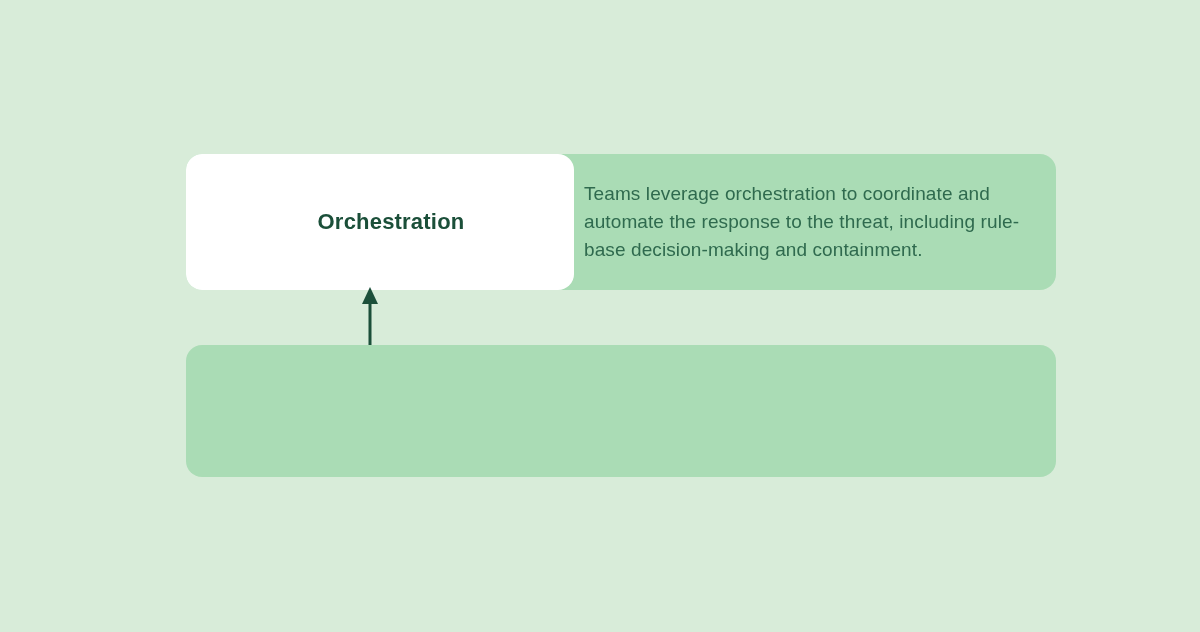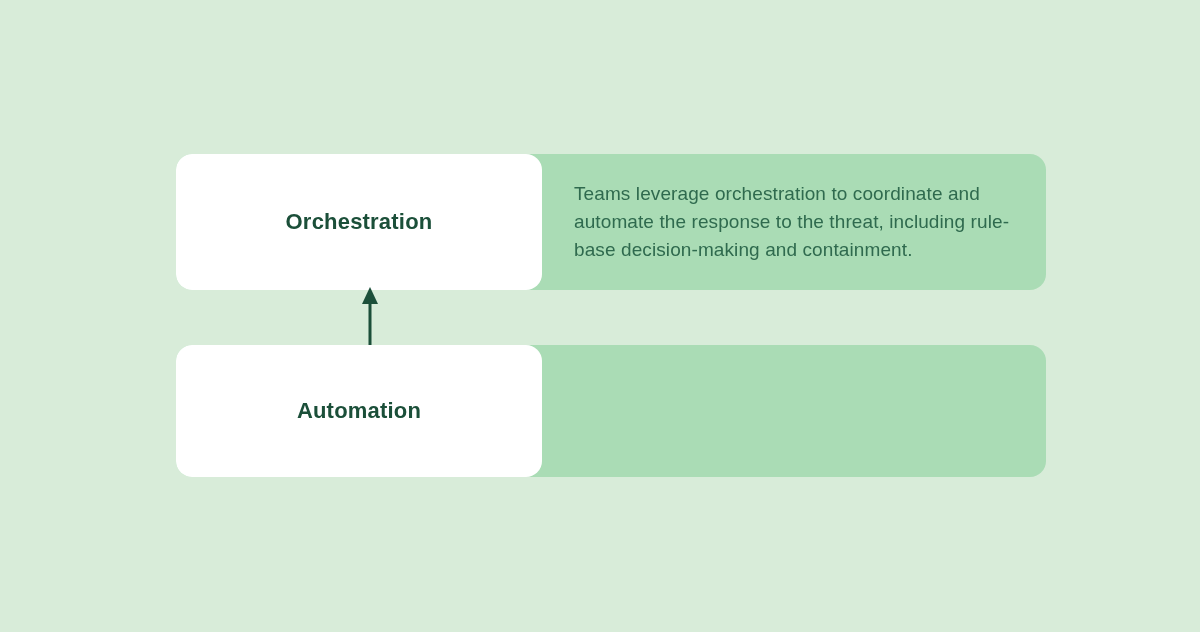--- a/index.html
+++ b/index.html
@@ -11,21 +11,21 @@
   }
   .canvas {
     position: relative;
     width: 1200px;
     height: 632px;
     background: #d8ecd9;
     overflow: hidden;
   }
   .row {
     position: absolute;
-    left: 176px;
+    left: 186px;
     width: 870px;
   }
   .row-orchestration { top: 154px; height: 136px; }
   .row-automation    { top: 345px; height: 132px; }
   .panel {
     position: absolute;
     inset: 0;
     background: #aadcb5;
     border-radius: 16px;
   }
@@ -46,20 +46,21 @@
     position: absolute;
     left: 0;
     top: 0;
     width: 366px;
     height: 100%;
     background: #ffffff;
     border-radius: 16px;
     display: flex;
     align-items: center;
     justify-content: center;
+    padding-left: 22px;
   }
   .card-label {
     color: #1b4f39;
     font-size: 22px;
     font-weight: 700;
     letter-spacing: 0.2px;
   }
   .connector {
     position: absolute;
     left: 359px;
@@ -81,18 +82,15 @@
     </div>
   </div>
 
   <svg class="connector" viewBox="0 0 22 58" width="22" height="58" aria-hidden="true">
     <line x1="11" y1="15" x2="11" y2="58" stroke="#1b4f39" stroke-width="3"></line>
     <polygon points="11,0 3,17 19,17" fill="#1b4f39"></polygon>
   </svg>
 
   <div class="row row-automation">
     <div class="panel"></div>
-    <div class="card">
-      <span class="card-label">Automation</span>
-    </div>
   </div>
 
 </div>
 
 </body></html>

